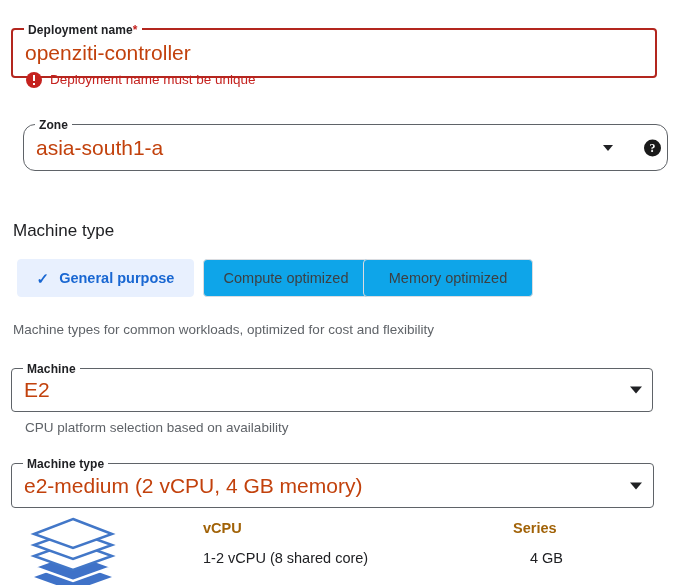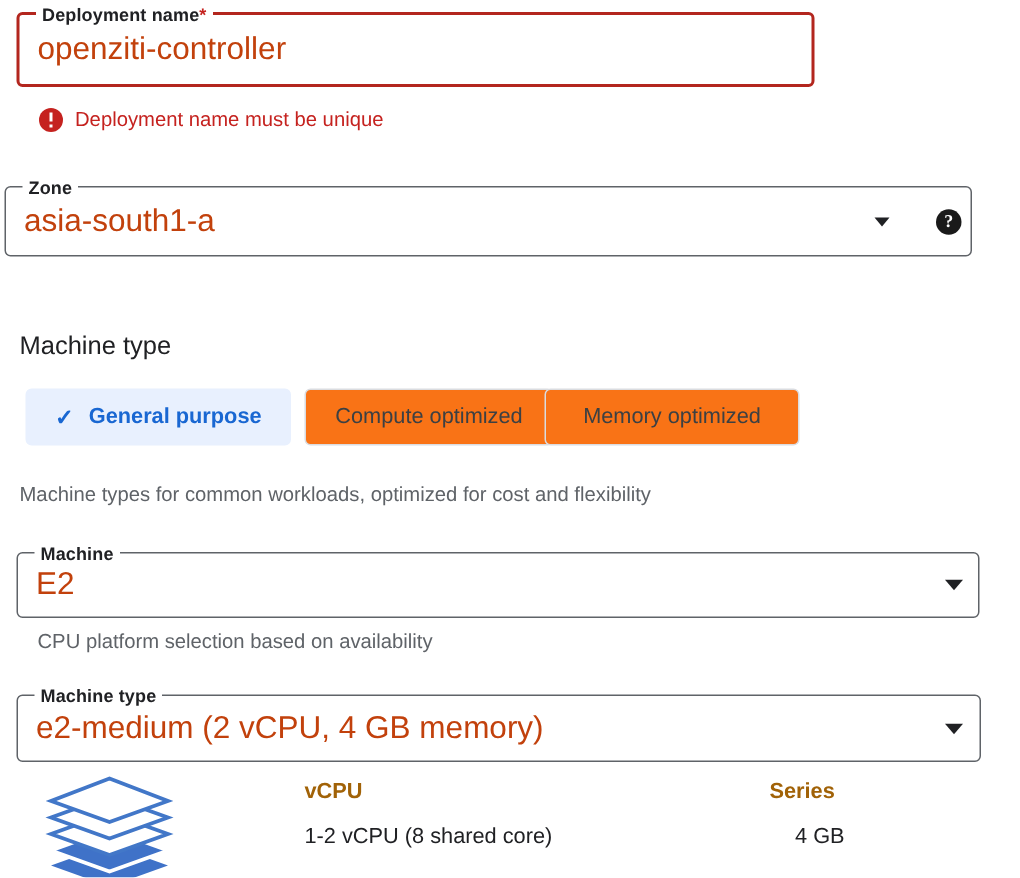--- a/index.html
+++ b/index.html
@@ -144,21 +144,21 @@
   }
 
   
   .chip {
     position: absolute;
     box-sizing: border-box;
     top: 259px;
     height: 38px;
     border: 1px solid #dadce0;
     border-radius: 4px;
-    background: #f97316;
+    background: #0ea5e9;
     color: #3c4043;
     font-size: 14.5px;
     display: flex;
     align-items: center;
     justify-content: center;
     padding: 0 16px;
     white-space: nowrap;
   }
   .chip.selected {
     background: #e8f0fe;
@@ -201,33 +201,33 @@
     position: absolute;
     left: 30px;
     top: 515px;
     width: 86px;
     height: 70px;
   }
 </style>
 </head>
 <body>
 
-<div class="field error" style="left:11px; top:8px; width:532px; height:50px;">
+<div class="field error" style="left:11px; top:28px; width:646px; height:50px;">
   <span class="field-legend">
     <span>Deployment name</span><span class="req-star">*</span>
   </span>
   <span class="field-value">openziti-controller</span>
 </div>
 
 <div class="error-row">
   <span class="error-icon"></span>
   <span class="error-text">Deployment name must be unique</span>
 </div>
 
-<div class="field" style="left:3px; top:124px; width:645px; height:47px;">
+<div class="field" style="left:23px; top:124px; width:645px; height:47px;border-radius:12px;">
   <span class="field-legend">Zone</span>
   <span class="field-value">asia-south1-a</span>
   <span class="caret small" style="left:579px;"></span>
   <span class="help-icon" style="left:620px;">?</span>
 </div>
 
 <div class="section-title">Machine type</div>
 
 <div class="chip selected" style="left:17px; width:177px;">
   <span class="check">✓</span>

